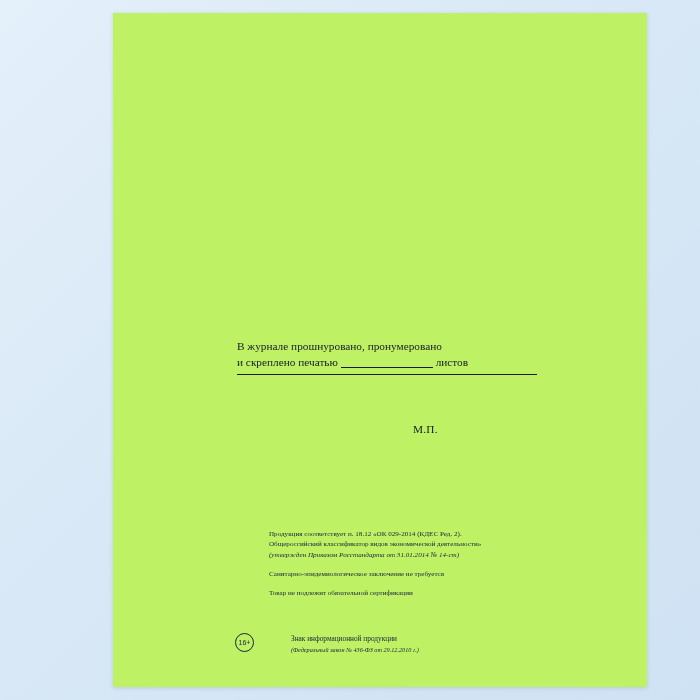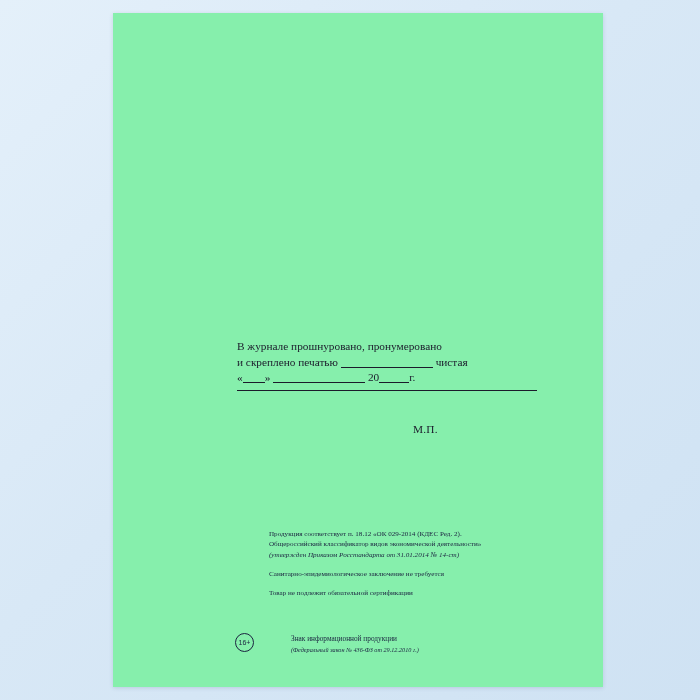--- a/index.html
+++ b/index.html
@@ -15,23 +15,23 @@
   }
   .backdrop {
     position: absolute;
     inset: 0;
     background: linear-gradient(135deg, #e4f0fa 0%, #d8e8f6 45%, #cfe2f3 100%);
   }
   .page {
     position: absolute;
     left: 113px;
     top: 13px;
-    width: 490px;
+    width: 534px;
     height: 674px;
-    background: #86efac;
+    background: #bef264;
     box-shadow: 0 1px 4px rgba(60, 90, 120, 0.18);
   }
   .doc-body {
     position: absolute;
     left: 0;
     top: 0;
     width: 100%;
     height: 100%;
   }
   .sealblock {
@@ -127,26 +127,21 @@
 <div class="page">
   <div class="doc-body">
 
     <div class="sealblock">
       <div class="line">
         <span>В журнале прошнуровано, пронумеровано</span>
       </div>
       <div class="line">
         <span>и скреплено печатью</span>
         <span class="ul w-med"></span>
-        <span>чистая</span>
-      </div>
-      <div class="line">
-        <span>«</span><span class="ul w-tiny"></span><span>»</span>
-        <span class="ul w-med"></span>
-        <span>20</span><span class="ul w-short"></span><span>г.</span>
+        <span>листов</span>
       </div>
       <div class="fullrule"></div>
     </div>
 
     <div class="mp">М.П.</div>
 
     <div class="footnotes">
       <div class="grp">
         <div>Продукция соответствует п. 18.12 «ОК 029-2014 (КДЕС Ред. 2).</div>
         <div>Общероссийский классификатор видов экономической деятельности»</div>

